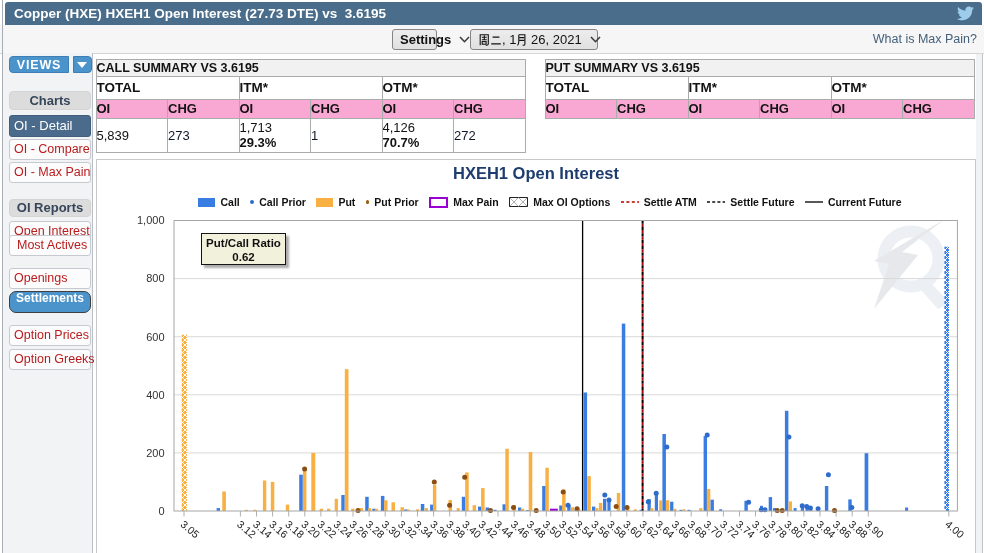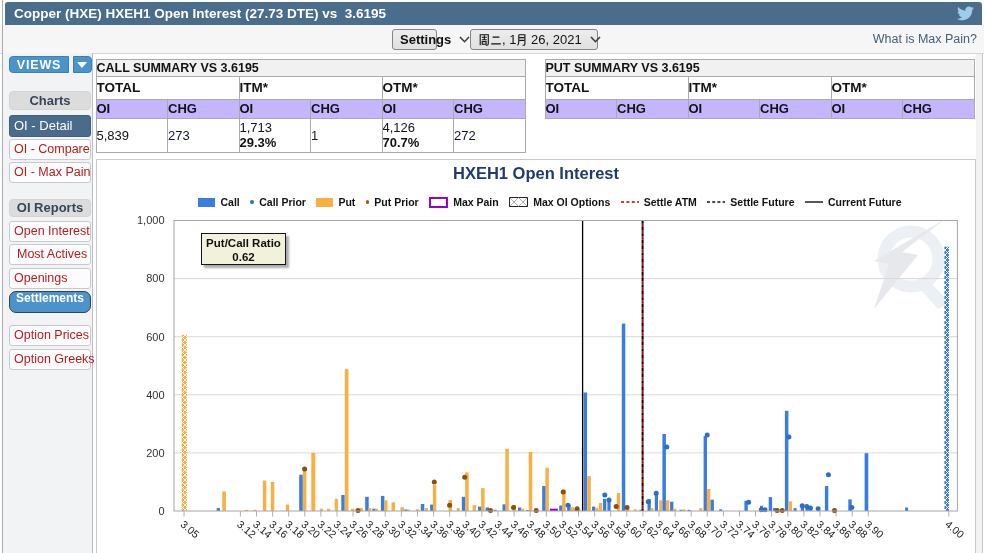--- a/index.html
+++ b/index.html
@@ -13,21 +13,21 @@
 
 #side{left:3px;top:53px;width:90px;height:500px;background:#f2f3f5;border-right:1px solid #babfc6;box-sizing:border-box;}
 .sbtn{position:absolute;left:9px;width:82px;box-sizing:border-box;border-radius:3px;}
 .sitem{background:#fcfcfd;border:1px solid #c6cad0;font-size:12.5px;color:#b91c1c;padding-left:4px;height:21px;line-height:19px;white-space:nowrap;}
 .shead{background:#dcdcdc;border:1px solid #d4d4d4;font-weight:bold;font-size:13px;color:#36465a;text-align:center;border-radius:4px;}
 
 .sumtbl{position:absolute;border-collapse:collapse;table-layout:fixed;font-size:13px;color:#121212;}
 .sumtbl td,.sumtbl th{border:1px solid #ababab;text-align:left;padding:0;overflow:hidden;}
 .sumtbl .t1{background:#f1f1f1;font-weight:bold;font-size:12.5px;height:17px;}
 .sumtbl .t2 th{background:#fff;font-weight:bold;height:22px;font-size:13.5px;}
-.sumtbl .t3 th{background:#c4b5fd;font-weight:bold;height:18px;margin-left:24px;}
+.sumtbl .t3 th{background:#f9a8d4;font-weight:bold;height:18px;margin-left:24px;}
 .sumtbl .t4 td{background:#fff;height:33px;line-height:15px;}
 .grn{color:#0f172a;}
 #chartpanel{left:96px;top:159px;width:880px;height:394px;border:1px solid #c9c9c9;border-bottom:none;box-sizing:border-box;background:#fff;}
 #ctitle{left:96px;top:164px;width:880px;text-align:center;font-size:16.5px;font-weight:bold;color:#1e3c6e;}
 #legend{left:110px;top:196px;width:880px;display:flex;justify-content:center;align-items:center;gap:10.5px;font-size:10.5px;font-weight:bold;color:#111;}
 .lg{display:inline-flex;align-items:center;gap:5px;white-space:nowrap;}
 #pcr{left:201px;top:233px;width:85px;height:31.5px;background:#f2f1dc;border:1.6px solid #151515;box-shadow:3px 3px 2px rgba(90,90,90,.5);font-size:11.5px;font-weight:bold;color:#111;text-align:center;line-height:13.5px;padding-top:3px;box-sizing:border-box;}
 </style>
 </head>
 <body>
@@ -65,21 +65,21 @@
 <div class="sbtn" style="top:55.5px;height:17px;background:#4b93cb;border:1px solid #3d7eb5;color:#fff;font-weight:bold;font-size:12.5px;text-align:center;line-height:16px;letter-spacing:.8px;width:60px;border-radius:4px 0 0 4px;">VIEWS</div>
 <div class="sbtn" style="top:55.5px;left:72.5px;width:19px;height:17px;background:#4b93cb;border:1px solid #3d7eb5;border-radius:0 4px 4px 0;">
     <span style="display:block;margin:5.5px auto 0;width:0;height:0;border-left:5.5px solid transparent;border-right:5.5px solid transparent;border-top:6.5px solid #fff;"></span>
   </div>
 <div class="sbtn shead" style="top:91px;height:19px;line-height:17px;">Charts</div>
 <div class="sbtn" style="top:115px;height:21.5px;background:#4a6b8c;border:1px solid #415f7d;color:#fff;font-size:13px;line-height:19px;padding-left:4px;">OI - Detail</div>
 <div class="sbtn sitem" style="top:139px;">OI - Compare</div>
 <div class="sbtn sitem" style="top:161.5px;">OI - Max Pain</div>
 <div class="sbtn shead" style="top:199px;height:17.5px;line-height:16px;">OI Reports</div>
 <div class="sbtn sitem" style="top:221px;">Open Interest</div>
-<div class="sbtn sitem" style="top:244px;padding-left:7px;">Most Actives</div>
+<div class="sbtn sitem" style="top:235px;padding-left:7px;">Most Actives</div>
 <div class="sbtn sitem" style="top:268px;">Openings</div>
 <div class="sbtn" style="top:291px;height:22px;background:#4b93cb;border:1px solid #404040;border-radius:7px;color:#fff;font-weight:bold;font-size:12px;text-align:center;line-height:13px;">Settlements</div>
 <div class="sbtn sitem" style="top:325px;">Option Prices</div>
 <div class="sbtn sitem" style="top:348.5px;">Option Greeks</div>
 
 <table class="sumtbl" style="left:95.5px;top:58.5px;width:430px;">
 <tbody>
       <tr class="t1">
         <td colspan="6">CALL SUMMARY VS 3.6195</td>
       </tr>

